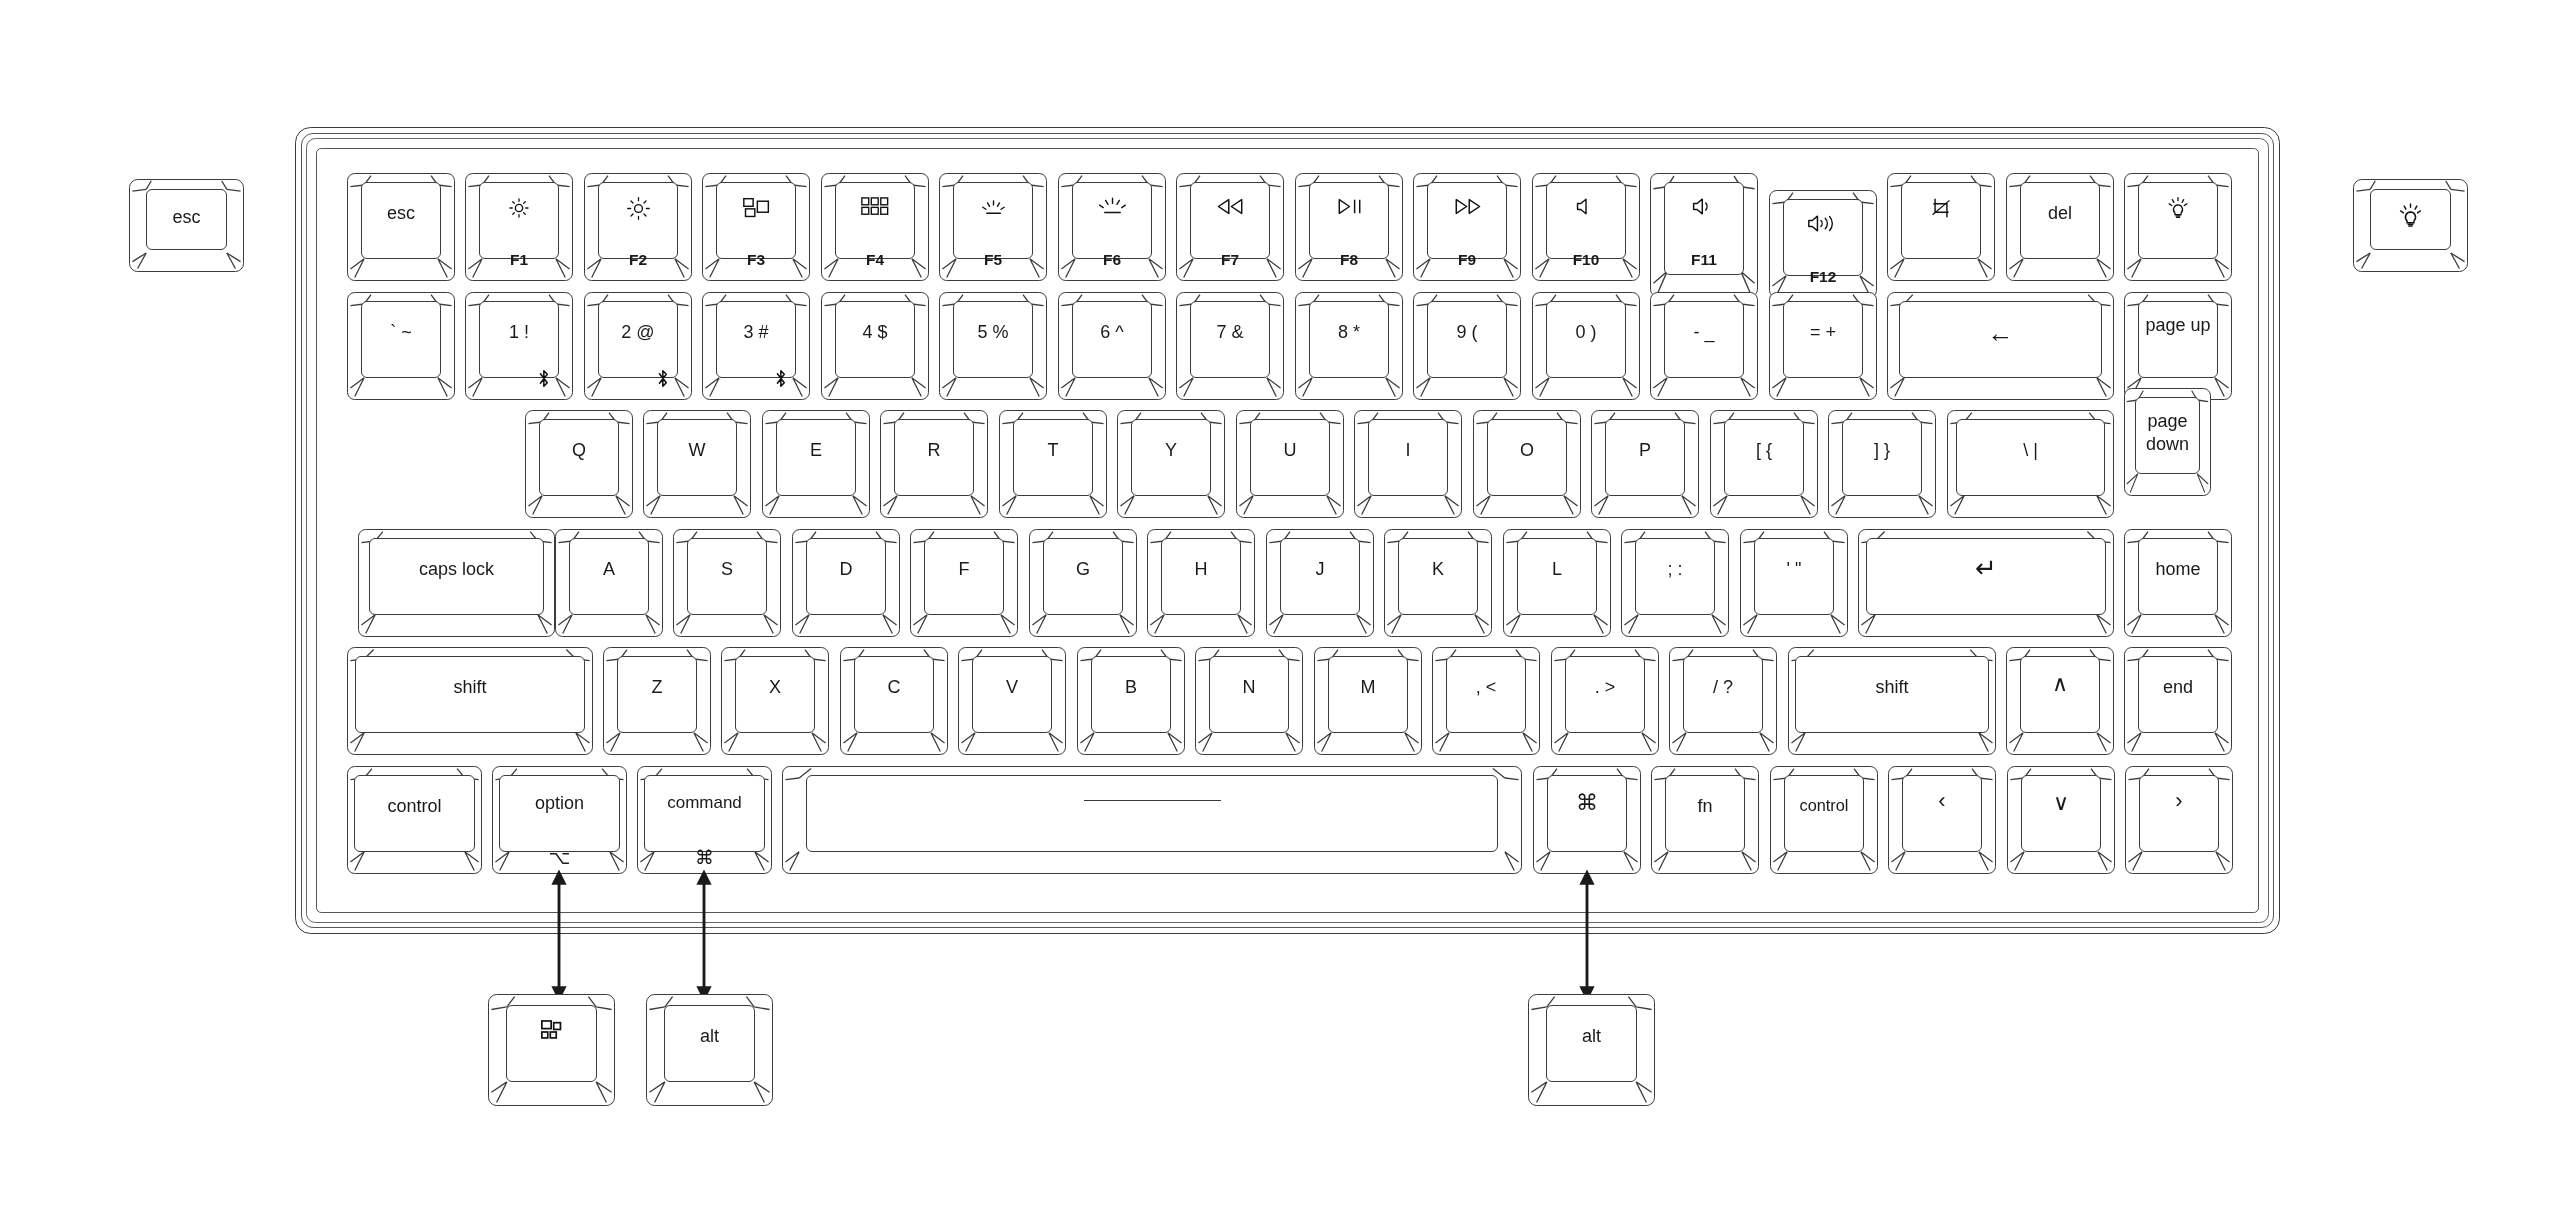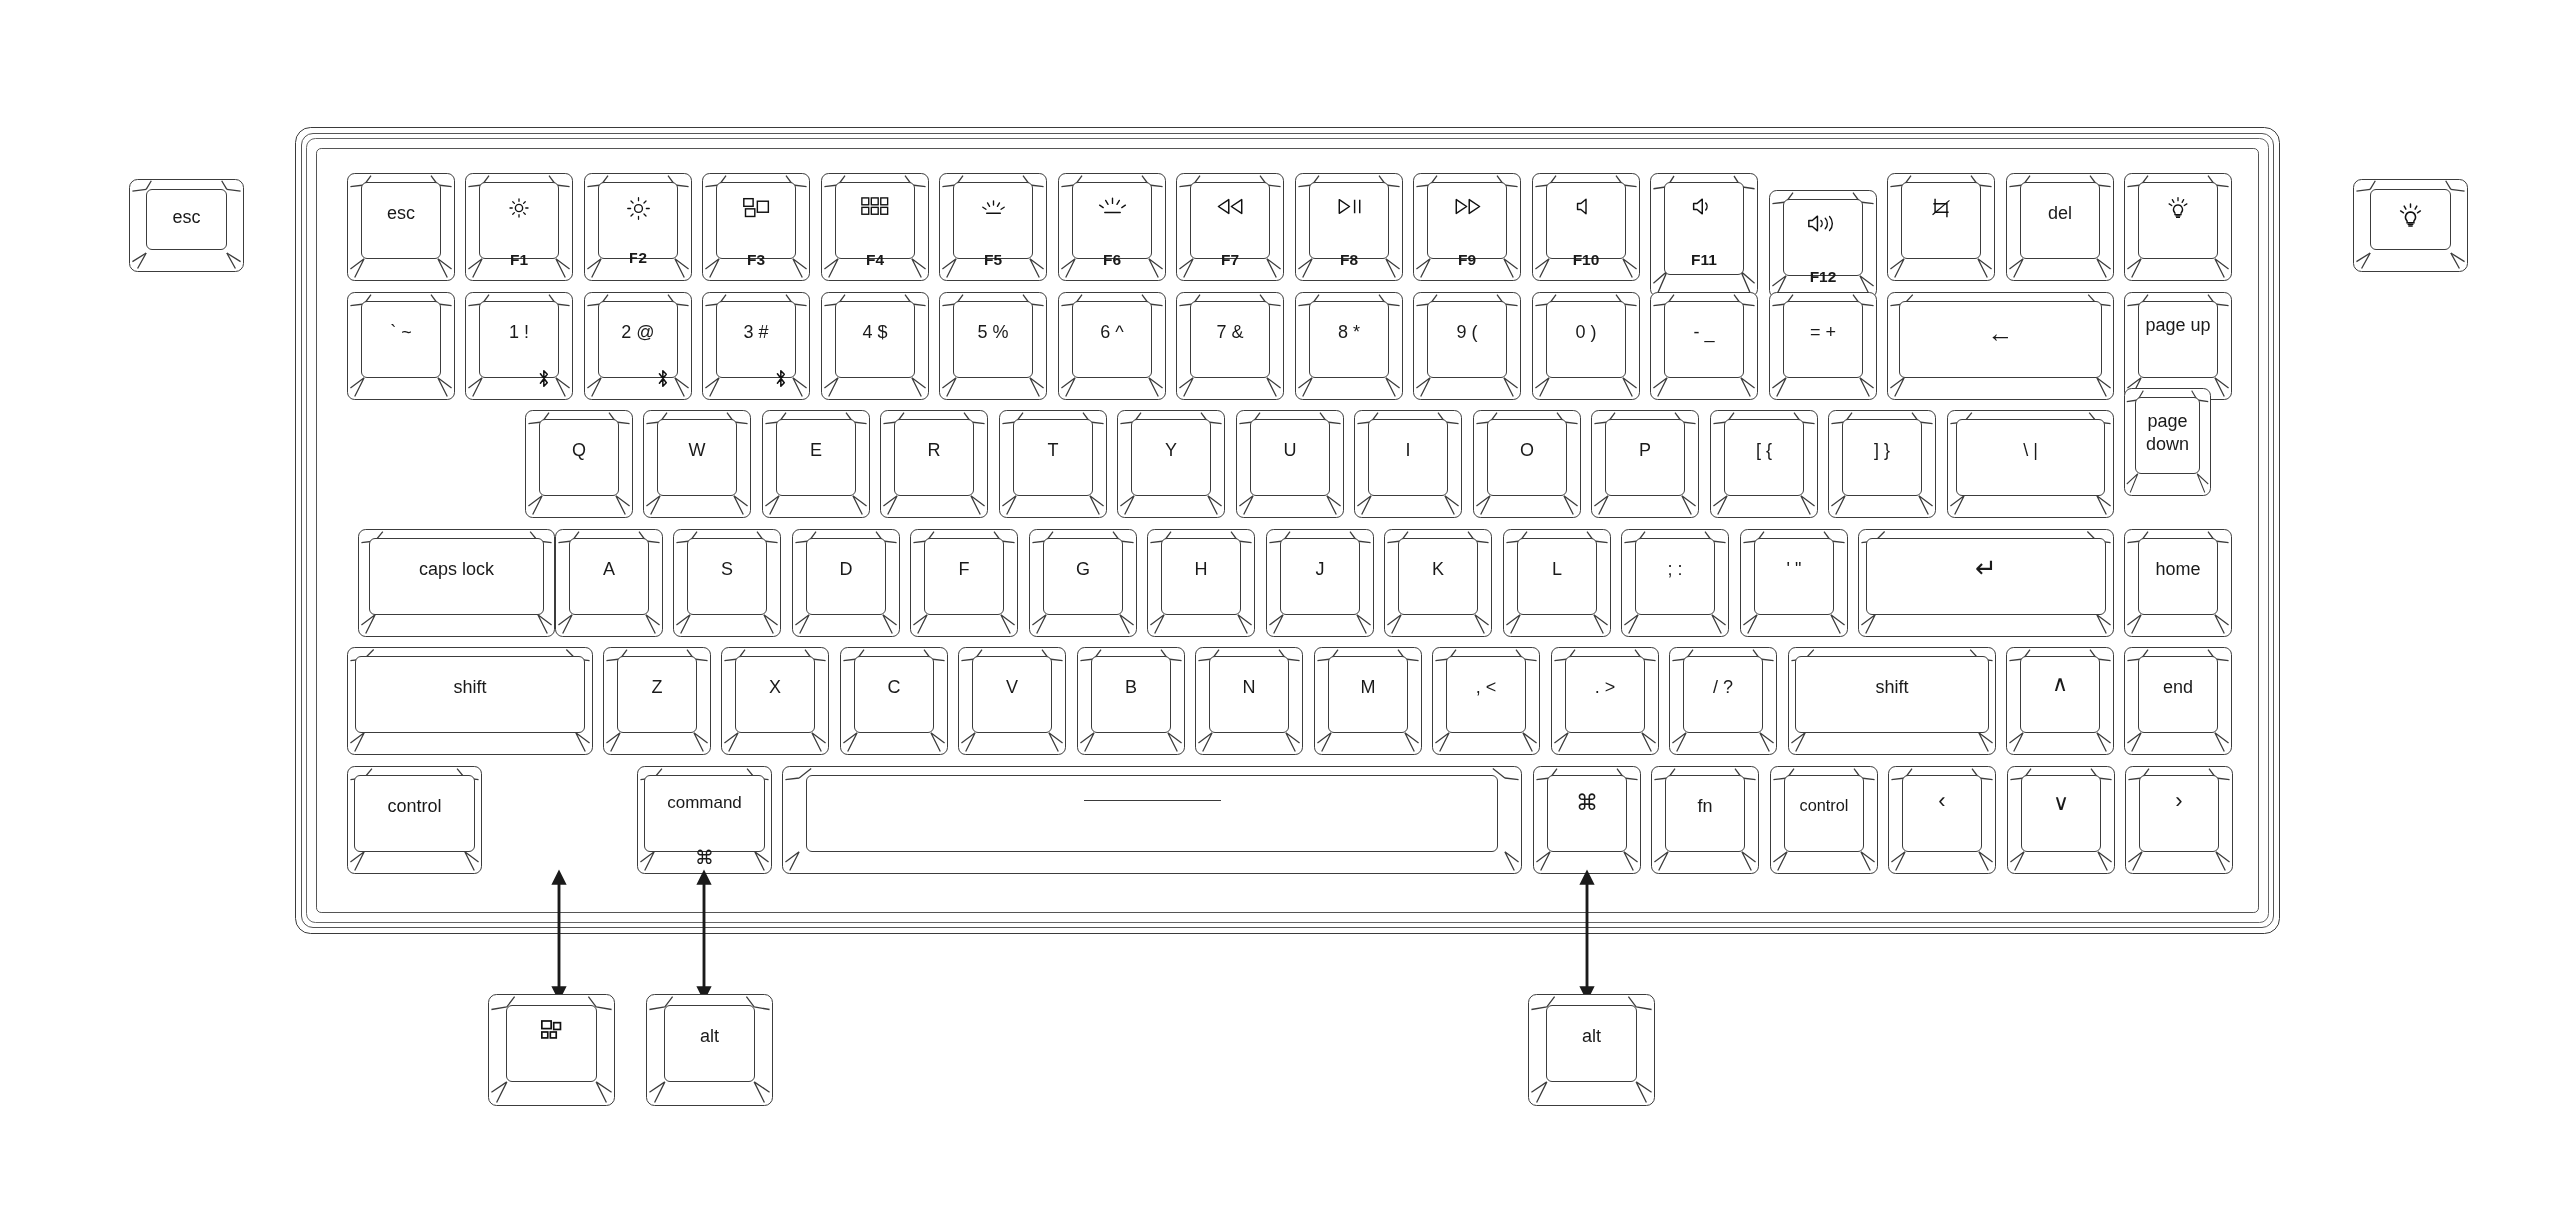--- a/index.html
+++ b/index.html
@@ -103,21 +103,21 @@
     <div class="top"></div>
     <div class="lbl glyph" style="top:22px;">
       <svg width="26" height="26" viewBox="0 0 30 30">
           <circle cx="15" cy="15" r="4.2" fill="none" stroke="#111" stroke-width="1.6"></circle>
           <path d="M15 4.6v2.6M15 22.8v2.6M4.6 15h2.6M22.8 15h2.6M7.8 7.8l1.9 1.9M20.3 20.3l1.9 1.9M22.2 7.8l-1.9 1.9M9.7 20.3l-1.9 1.9" stroke="#111" stroke-width="1.5" stroke-linecap="round"></path>
         </svg>
     </div>
     <div class="lbl fn">F1</div>
   </div>
 
-  <div class="kc" style="left:584px;top:173px;width:108px;height:108px;font-family:Liberation Mono, monospace;">
+  <div class="kc" style="left:584px;top:173px;width:108px;height:108px;">
     <div class="body"></div>
     <svg class="bev" viewBox="0 0 126 126" preserveAspectRatio="none">
         <path d="M4 16 L20 14 M106 14 L122 16 M4 112 L20 100 M106 100 L122 112 M20 14 L28 3 M106 14 L98 3 M20 100 L9 122 M106 100 L117 122"></path>
       </svg>
     <div class="top"></div>
     <div class="lbl glyph" style="top:20.6px;">
       <svg width="29" height="29" viewBox="0 0 34 34">
           <circle cx="17" cy="17" r="4.6" fill="none" stroke="#111" stroke-width="1.6"></circle>
           <path d="M17 4.4v3.4M17 26.2v3.4M4.4 17h3.4M26.2 17h3.4M8.2 8.2l2.4 2.4M23.4 23.4l2.4 2.4M25.8 8.2l-2.4 2.4M10.6 23.4l-2.4 2.4" stroke="#111" stroke-width="1.5" stroke-linecap="round"></path>
         </svg>
@@ -788,20 +788,29 @@
   </div>
 
   <div class="kc wide" style="left:347px;top:766px;width:135px;height:108px;">
     <div class="body"></div>
       <svg class="bev" viewBox="0 0 157 126" preserveAspectRatio="none">
         <path d="M4 16 L20 14 M137 14 L153 16 M4 112 L20 100 M137 100 L153 112 M20 14 L29 3 M137 14 L128 3 M20 100 L9 122 M137 100 L148 122"></path>
       </svg>
       <div class="top"></div>
     <div class="lbl main">control</div>
   </div>
+  <div class="kc wide" style="left:492px;top:766px;width:135px;height:108px;">
+    <div class="body"></div>
+      <svg class="bev" viewBox="0 0 157 126" preserveAspectRatio="none">
+        <path d="M4 16 L20 14 M137 14 L153 16 M4 112 L20 100 M137 100 L153 112 M20 14 L29 3 M137 14 L128 3 M20 100 L9 122 M137 100 L148 122"></path>
+      </svg>
+      <div class="top"></div>
+    <div class="lbl main" style="top:27.5px;">option</div>
+    <div class="lbl sub">⌥</div>
+  </div>
   <div class="kc wide" style="left:637px;top:766px;width:135px;height:108px;">
     <div class="body"></div>
       <svg class="bev" viewBox="0 0 157 126" preserveAspectRatio="none">
         <path d="M4 16 L20 14 M137 14 L153 16 M4 112 L20 100 M137 100 L153 112 M20 14 L29 3 M137 14 L128 3 M20 100 L9 122 M137 100 L148 122"></path>
       </svg>
       <div class="top"></div>
     <div class="lbl main" style="top:27.5px;font-size:17px;">command</div>
     <div class="lbl sub">⌘</div>
   </div>
   <div class="kc xwide" style="left:782px;top:766px;width:740px;height:108px;">

